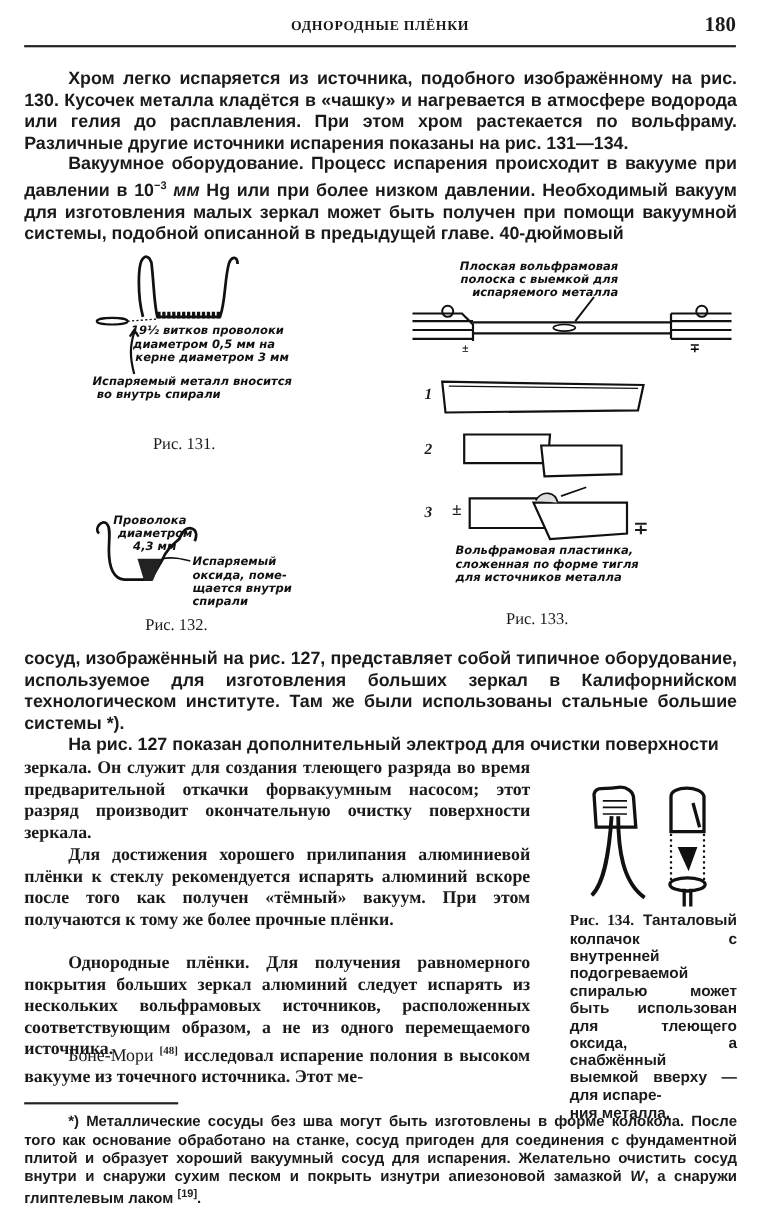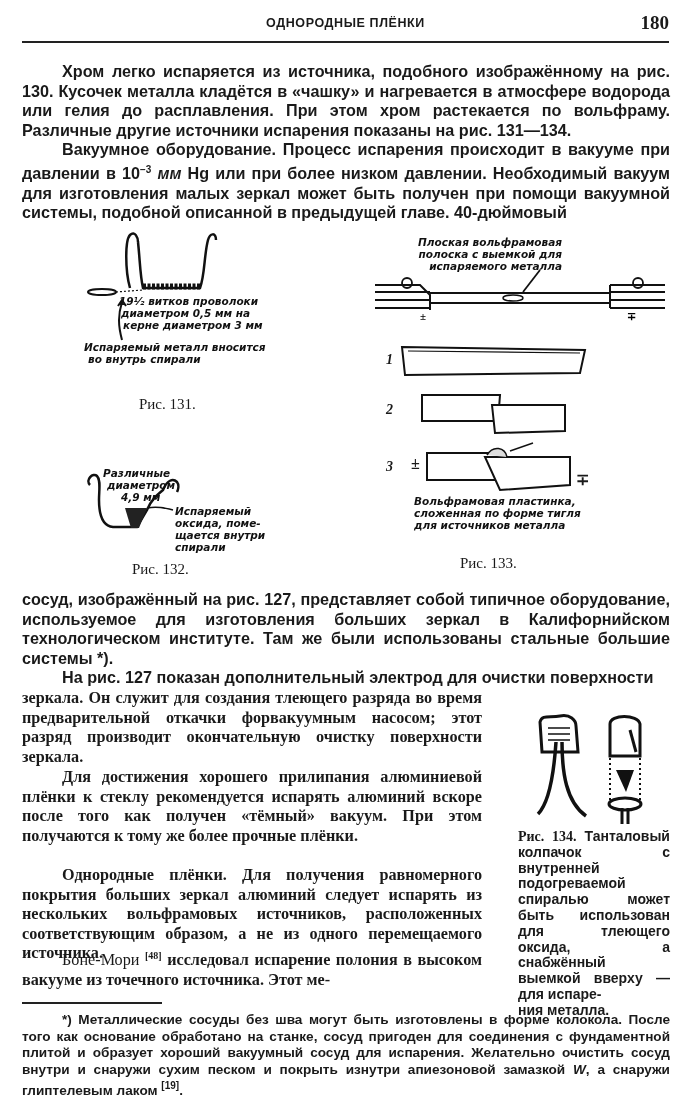--- a/index.html
+++ b/index.html
@@ -1,20 +1,20 @@
 <!DOCTYPE html>
 <html><head>
 <meta charset="utf-8">
 <style>
   html, body { margin:0; padding:0; background:#ffffff; }
   body { width:689px; height:1100px; position:relative; overflow:hidden;
          font-family:"Liberation Serif", serif; color:#1a1a1a; }
   .header { position:absolute; left:22px; top:8px; width:647px; height:30px; }
   .header .title { position:absolute; left:0; right:0; top:8px; text-align:center;
-         font-family:Liberation Sans, sans-serif; font-weight:bold; font-size:12.5px; letter-spacing:0.6px; }
+         font-family:Liberation Serif, serif; font-weight:bold; font-size:12.5px; letter-spacing:0.6px; }
   .header .pagenum { position:absolute; right:0; top:4px; font-size:19px; font-weight:bold; }
   .header-rule { position:absolute; left:22px; top:41px; width:647px; height:1.5px; background:#222; }
   .para { position:absolute; font-size:16.2px; line-height:19.6px; text-align:justify; font-weight:bold;
           font-family:"Liberation Sans Narrow","Liberation Sans", sans-serif; }
   .serif { font-family:"Liberation Serif", serif; font-weight:bold; }
   .indent { text-indent:40px; }
   .run-in { font-weight:bold; }
   .it { font-style:italic; }
   sup { font-size:10px; }
   .caption { position:absolute; font-size:15px; font-family:"Liberation Serif", serif; }
@@ -63,23 +63,23 @@
   <div style="padding-left:4px">во внутрь спирали</div>
 </div>
 <div class="caption" style="left:139px; top:396px;">Рис. 131.</div>
 
 <svg style="left:85px; top:470px;" width="120" height="70">
   <path d="M5,15 C0,10 8,2 12,6 C16,10 14,20 14,30 C14,45 18,56 28,57 L52,57 L62,40 C66,30 72,25 78,20 C82,10 88,8 92,12 C95,16 92,22 92,22" fill="none" stroke="#111" stroke-width="2.5"></path>
   <path d="M40,38 L62,38 L54,58 L46,58 Z" fill="#222"></path>
   <path d="M88,40 C80,38 72,36 62,38" fill="none" stroke="#111" stroke-width="1.5"></path>
 </svg>
 <div class="fig-label" style="left:103px; top:467px;">
-  <div>Различные</div>
+  <div>Проволока</div>
   <div style="padding-left:4px">диаметром</div>
-  <div style="padding-left:18px">4,9 мм</div>
+  <div style="padding-left:18px">4,3 мм</div>
 </div>
 <div class="fig-label" style="left:175px; top:505px;">
   <div>Испаряемый</div>
   <div>оксида, поме-</div>
   <div>щается внутри</div>
   <div>спирали</div>
 </div>
 <div class="caption" style="left:132px; top:561px;">Рис. 132.</div>
 
 <div class="fig-label" style="left:418px; top:236px;text-align:right;">

